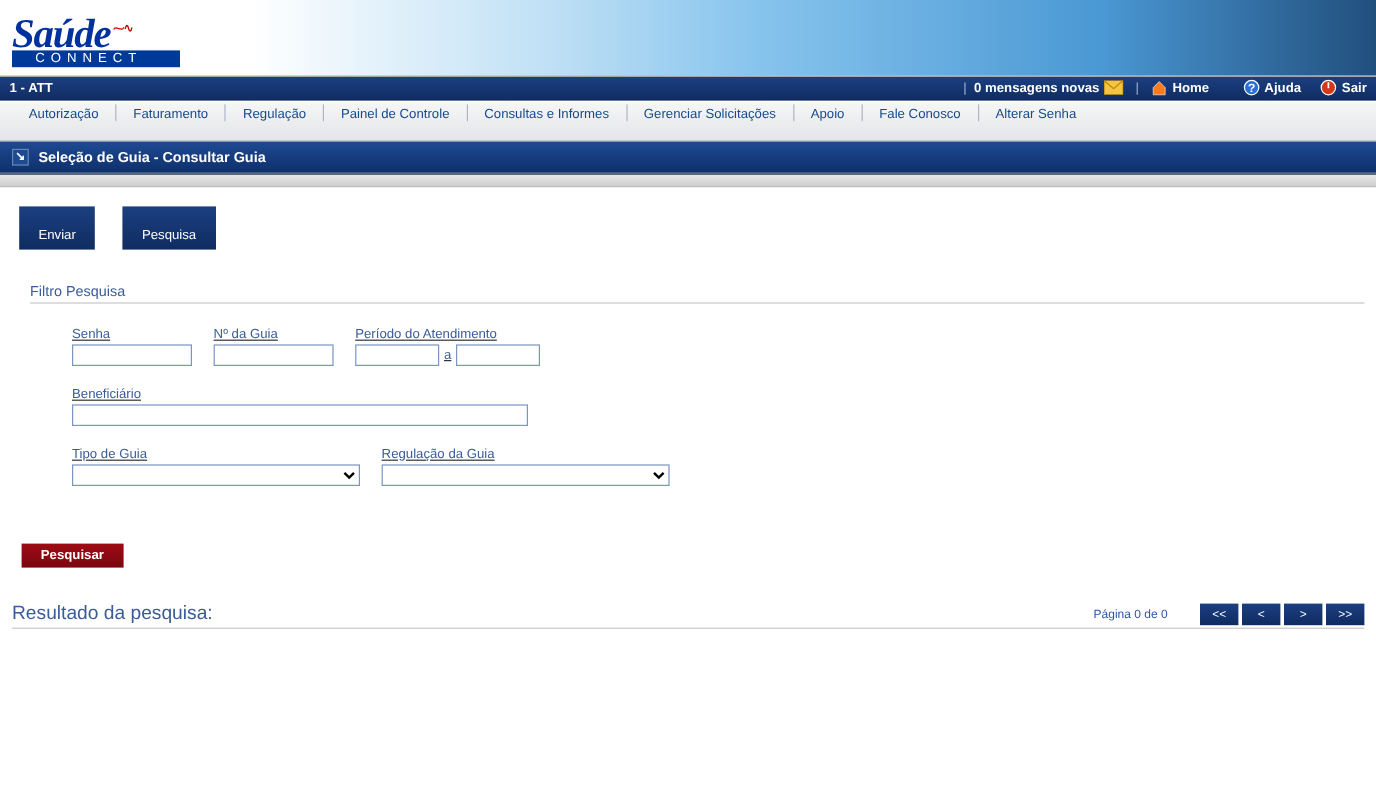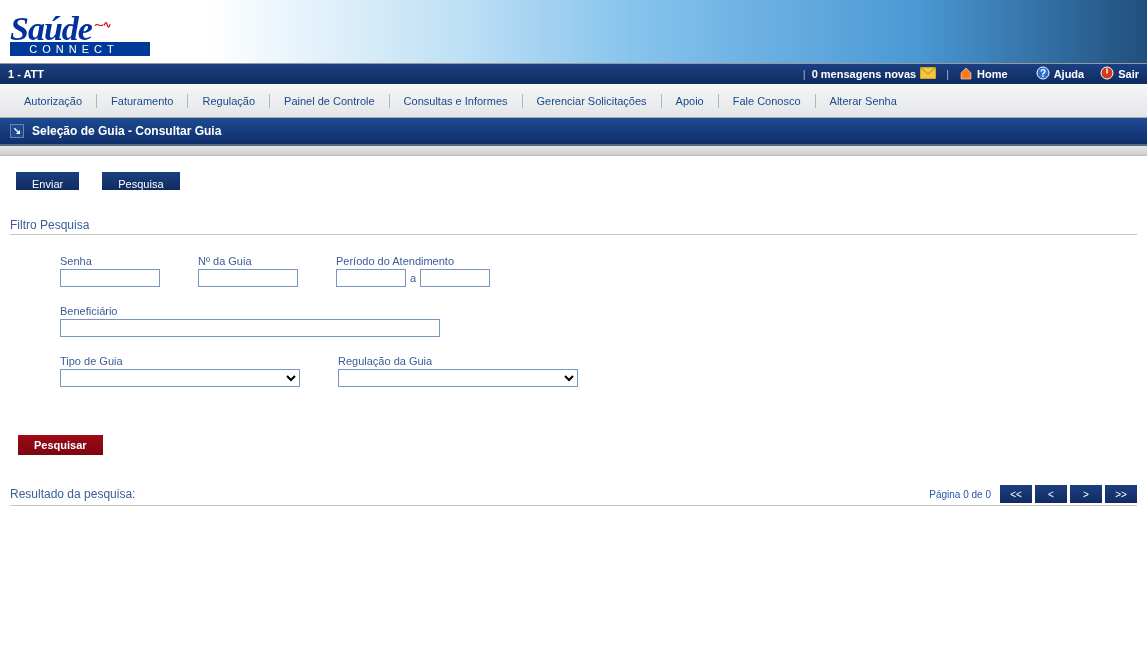--- a/index.html
+++ b/index.html
@@ -66,21 +66,21 @@
   .topbar .sep { margin: 0 6px; color: #9fb3d9; font-weight: normal;}
   .topbar a { color: #fff; text-decoration: none; cursor: pointer; }
   .tb-icon { display:inline-block; vertical-align:middle; margin:0 4px;}
   .menubar {
     background: linear-gradient(#f6f6f6, #e3e5e8);
     border-top: 1px solid #fff;
     border-bottom: 1px solid #aaa;
     padding: 16px 10px;
     height: 26px;
     display: flex;
-    align-items: center;
+    align-items: flex-end;
   }
   .menubar .mi {
     color: #184a8b;
     font-size: 11px;
     padding: 0 14px;
     cursor: pointer;
   }
   .menubar .divider {
     width: 1px; height: 14px; background: #a9b7c8;
   }
@@ -100,38 +100,39 @@
     align-items:center; justify-content:center; border:1px solid #6b85af;
   }
   .bc-arrow::after { content:"↘"; font-size:10px; line-height:10px; }
   .graybar { height: 10px; background: linear-gradient(#e6e6e6, #cfcfcf); border-bottom:1px solid #bbb;}
   .content { padding: 8px 10px 30px 10px; min-height: 480px;}
   .btn-row { margin: 8px 0 28px 6px; }
   .btn-blue {
     background: linear-gradient(#1c3f80, #0f2c61);
     color: #fff;
     border: none;
-    padding: 6px 16px;
+    padding: 18px 16px;
     font-size: 11px;
     font-family: inherit;
     cursor: pointer;
     margin-right: 20px;
     height: 18px;
   }
   .section-title {
     color: #3b5c99;
     font-size: 12px;
     border-bottom: 1px solid #c7c7c7;
     padding-bottom: 2px;
     margin-bottom: 20px;
+    margin-left: 15px;
   }
   .filter-grid {
     padding: 0 0 10px 50px;
   }
-  .row { display:flex; gap: 38px; margin-bottom: 18px; align-items:flex-end;}
+  .row { display:flex; gap: 18px; margin-bottom: 18px; align-items:flex-end;text-decoration:underline;}
   .field label {
     display:block;
     color: #3b5c99;
     font-size: 11px;
     margin-bottom: 2px;
   }
   input[type=text], select {
     border: 1px solid #7a95c2;
     font-size: 11px;
     padding: 1px 2px;
@@ -156,22 +157,22 @@
     font-weight: bold;
     cursor:pointer;
     margin: 20px 0 30px 8px;
   }
   .result-row {
     display:flex;
     align-items:center;
     border-bottom:1px solid #c7c7c7;
     padding-bottom:2px;
   }
-  .result-title { color:#3b5c99; font-size:12px; flex:1;}
-  .page-info { color:#2a55a8; font-size:10px; margin-right:6px;}
+  .result-title { color:#3b5c99; font-size:16px; flex:1;}
+  .page-info { color:#2a55a8; font-size:10px; margin-right:24px;}
   .pager-btn {
     background: linear-gradient(#1c3f80, #0f2c61);
     color:#fff;
     border:none;
     width:32px; height:18px;
     font-size:10px;
     margin-left:3px;
     cursor:pointer;
     font-family: inherit;
   }

